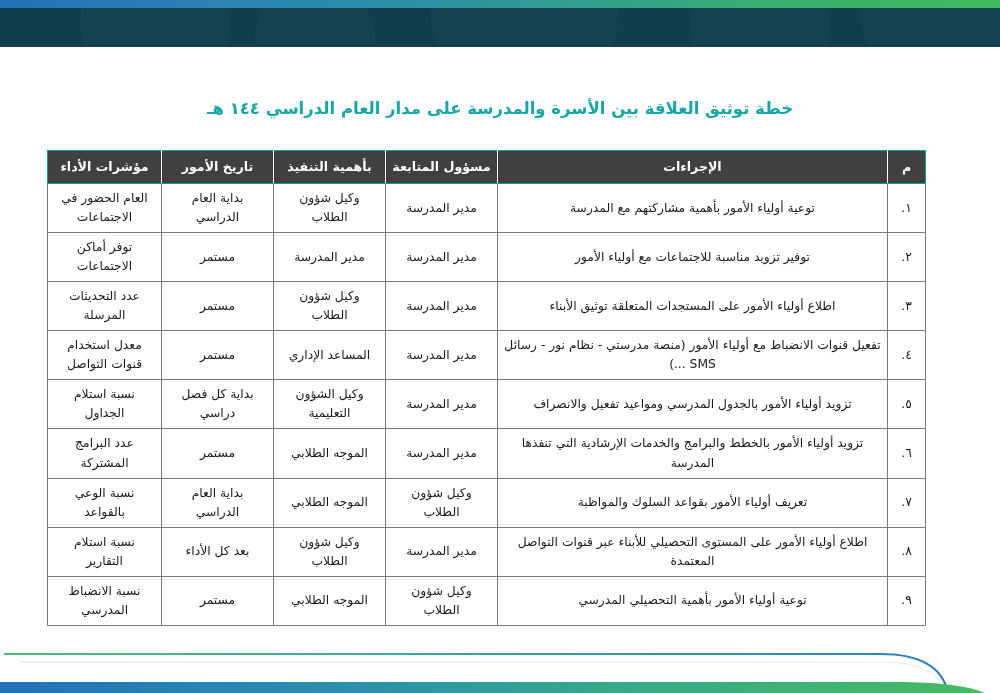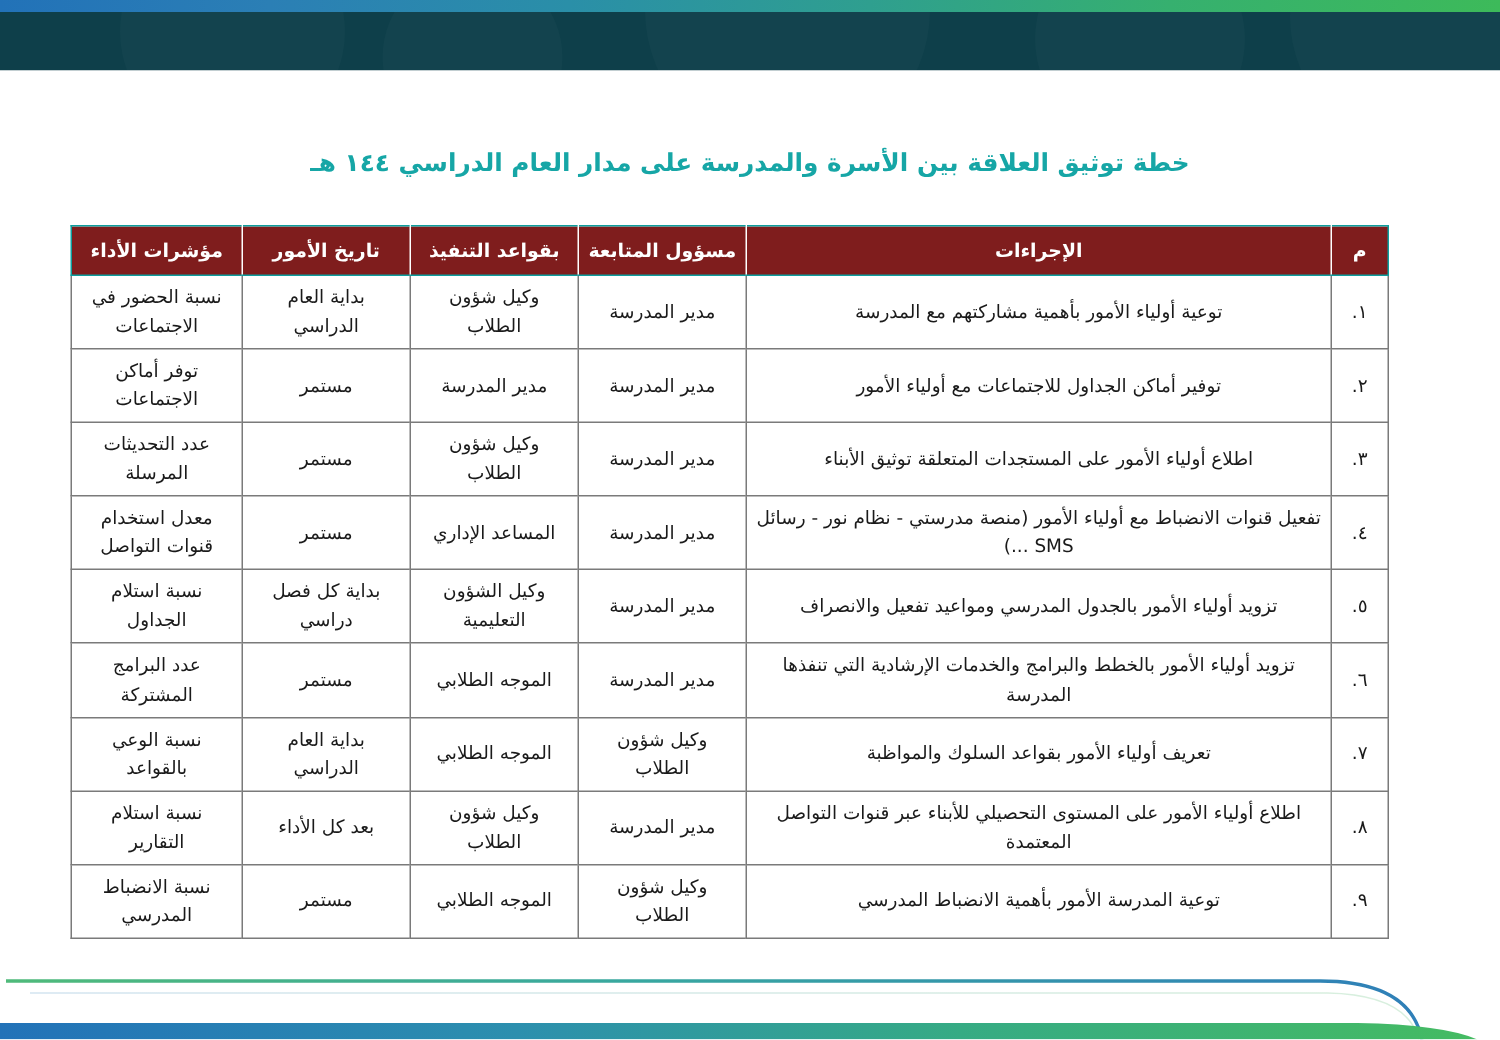--- a/index.html
+++ b/index.html
@@ -80,21 +80,21 @@
   table.plan td {
     border: 1px solid #7a7a7a;
     vertical-align: middle;
     text-align: center;
     padding: 5px 6px;
     font-size: 12.3px;
     line-height: 1.55;
     color: #1a1a1a;
   }
   table.plan thead th {
-    background: #7f1d1d;
+    background: #404040;
     color: #ffffff;
     font-weight: bold;
     font-size: 12.6px;
     border-color: #0d9e9e;
     border-left-color: #ffffff;
     border-right-color: #ffffff;
     padding: 6px 4px;
     height: 20px;
   }
   table.plan thead th:first-child { border-right-color: #0d9e9e; }
@@ -149,37 +149,37 @@
       <col class="c-follow">
       <col class="c-exec">
       <col class="c-date">
       <col class="c-kpi">
     </colgroup>
     <thead>
       <tr>
         <th>م</th>
         <th>الإجراءات</th>
         <th>مسؤول المتابعة</th>
-        <th>بقواعد التنفيذ</th>
+        <th>بأهمية التنفيذ</th>
         <th>تاريخ الأمور</th>
         <th>مؤشرات الأداء</th>
       </tr>
     </thead>
     <tbody>
       <tr>
         <td class="cell-num">١.</td>
         <td class="cell-proc">توعية أولياء الأمور بأهمية مشاركتهم مع المدرسة</td>
         <td>مدير المدرسة</td>
         <td>وكيل شؤون الطلاب</td>
         <td>بداية العام الدراسي</td>
-        <td>نسبة الحضور في الاجتماعات</td>
+        <td>العام الحضور في الاجتماعات</td>
       </tr>
       <tr>
         <td class="cell-num">٢.</td>
-        <td class="cell-proc">توفير أماكن الجداول للاجتماعات مع أولياء الأمور</td>
+        <td class="cell-proc">توفير تزويد مناسبة للاجتماعات مع أولياء الأمور</td>
         <td>مدير المدرسة</td>
         <td>مدير المدرسة</td>
         <td>مستمر</td>
         <td>توفر أماكن الاجتماعات</td>
       </tr>
       <tr>
         <td class="cell-num">٣.</td>
         <td class="cell-proc">اطلاع أولياء الأمور على المستجدات المتعلقة توثيق الأبناء</td>
         <td>مدير المدرسة</td>
         <td>وكيل شؤون الطلاب</td>
@@ -221,21 +221,21 @@
       <tr>
         <td class="cell-num">٨.</td>
         <td class="cell-proc">اطلاع أولياء الأمور على المستوى التحصيلي للأبناء عبر قنوات التواصل المعتمدة</td>
         <td>مدير المدرسة</td>
         <td>وكيل شؤون الطلاب</td>
         <td>بعد كل الأداء</td>
         <td>نسبة استلام التقارير</td>
       </tr>
       <tr>
         <td class="cell-num">٩.</td>
-        <td class="cell-proc">توعية المدرسة الأمور بأهمية الانضباط المدرسي</td>
+        <td class="cell-proc">توعية أولياء الأمور بأهمية التحصيلي المدرسي</td>
         <td>وكيل شؤون الطلاب</td>
         <td>الموجه الطلابي</td>
         <td>مستمر</td>
         <td>نسبة الانضباط المدرسي</td>
       </tr>
     </tbody>
   </table>
 </div>
 
 <div class="footer-deco">

